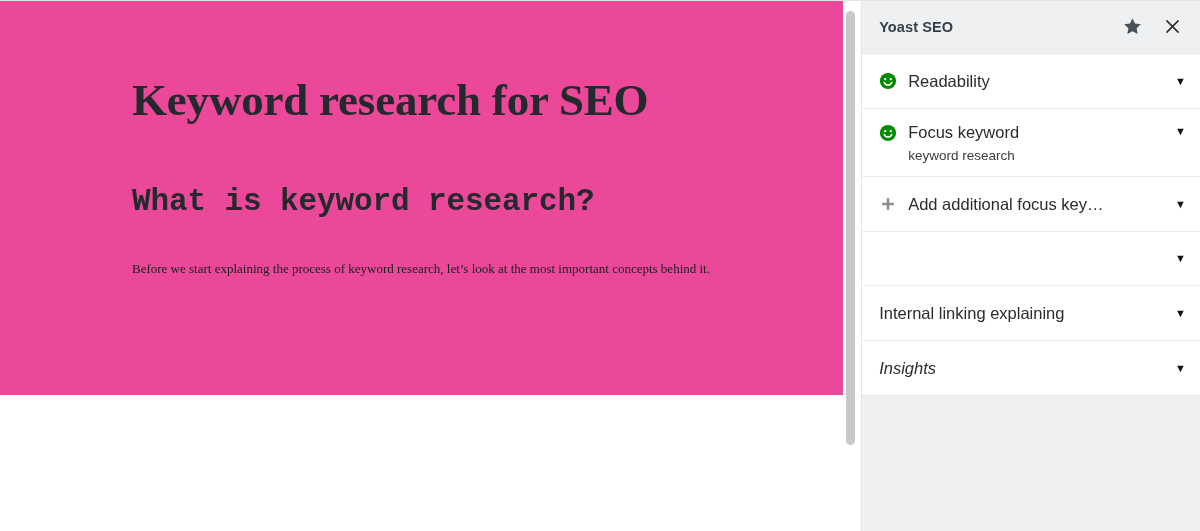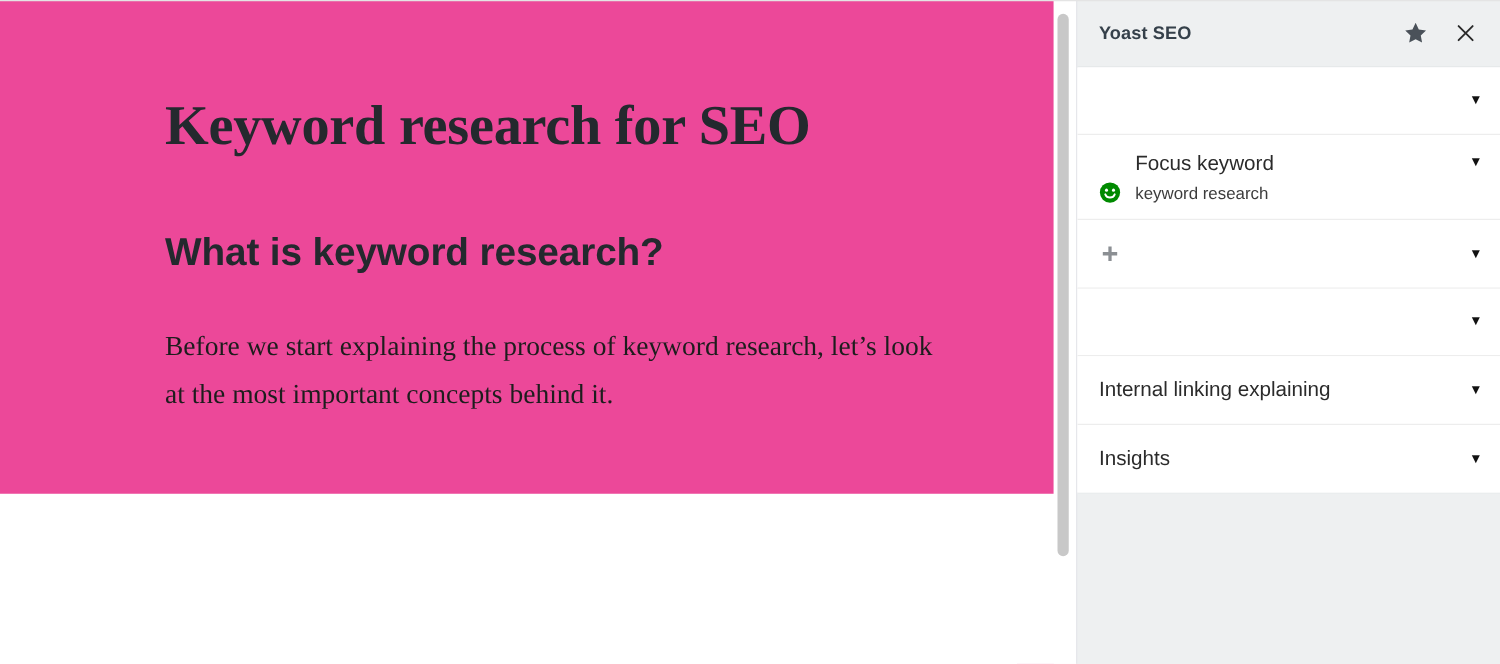--- a/index.html
+++ b/index.html
@@ -54,32 +54,32 @@
     font-family: "Liberation Serif", "DejaVu Serif", serif;
     font-size: 45px;
     font-weight: bold;
     line-height: 1.18;
     color: #24292e;
     margin: 0;
     letter-spacing: -0.2px;
   }
 
   .doc-subtitle {
-    font-family: Liberation Sans, sans-serif;
+    font-family: Liberation Mono, monospace;
     font-size: 31px;
     font-weight: bold;
     line-height: 1.2;
     color: #24292e;
     margin: 56px 0 0 0;
     letter-spacing: -0.1px;
   }
 
   .doc-para {
     font-family: "Liberation Serif", "DejaVu Serif", serif;
-    font-size: 22px;
+    font-size: 13px;
     line-height: 1.72;
     color: #1d1d1d;
     margin: 38px 0 0 0;
     max-width: 625px;
   }
   .doc-para.tight { margin-top: 31px; }
 
   .doc-para em {
     font-style: italic;
   }
@@ -154,31 +154,31 @@
     position: relative;
     display: flex;
     align-items: flex-start;
     min-height: 54px;
     padding: 0 14px 0 17px;
     box-sizing: border-box;
     background: #ffffff;
     border-bottom: 1px solid #ededed;
     cursor: pointer;
   }
-  .panel-row:last-child { border-bottom: none; }
+  .panel-row:last-child { border-bottom: none; font-style: italic; }
 
   .panel-row-inner {
     display: flex;
     align-items: center;
     flex: 1 1 auto;
     min-height: 54px;
     padding: 0;
   }
   .panel-row.two-line .panel-row-inner {
-    align-items: flex-end;
+    align-items: flex-start;
     padding-top: 13px;
     padding-bottom: 12px;
     min-height: 0;
   }
   .panel-row.two-line { min-height: 65px; align-items: center; }
 
   .bullet {
     flex: 0 0 auto;
     width: 18px;
     height: 18px;
@@ -272,48 +272,64 @@
           <svg width="17" height="17" viewBox="0 0 20 20" aria-hidden="true">
             <path d="M3.4 3.4 L16.6 16.6 M16.6 3.4 L3.4 16.6" stroke="#2c2c2c" stroke-width="1.8" stroke-linecap="round"></path>
           </svg>
         </div>
       </div>
     </div>
 
     <div class="panel-list">
 
       <div class="panel-row">
-        <span class="chevron">▼</span>
-      </div>
-
-      <div class="panel-row two-line">
         <div class="panel-row-inner">
           <span class="bullet">
             <svg width="18" height="18" viewBox="0 0 20 20" aria-hidden="true">
               <circle cx="10" cy="10" r="9" fill="#008a00"></circle>
               <circle cx="6.9" cy="7.9" r="1.35" fill="#ffffff"></circle>
               <circle cx="13.1" cy="7.9" r="1.35" fill="#ffffff"></circle>
               <path d="M5.8 11.6 a4.5 4.5 0 0 0 8.4 0" fill="none" stroke="#ffffff" stroke-width="1.7" stroke-linecap="round"></path>
             </svg>
           </span>
           <span class="labels">
+            <span class="panel-label">Readability</span>
+          </span>
+        </div>
+        <span class="chevron">▼</span>
+      </div>
+
+      <div class="panel-row two-line">
+        <div class="panel-row-inner">
+          <span class="bullet">
+            <svg width="18" height="18" viewBox="0 0 20 20" aria-hidden="true">
+              <circle cx="10" cy="10" r="9" fill="#008a00"></circle>
+              <circle cx="6.9" cy="7.9" r="1.35" fill="#ffffff"></circle>
+              <circle cx="13.1" cy="7.9" r="1.35" fill="#ffffff"></circle>
+              <path d="M5.8 11.6 a4.5 4.5 0 0 0 8.4 0" fill="none" stroke="#ffffff" stroke-width="1.7" stroke-linecap="round"></path>
+            </svg>
+          </span>
+          <span class="labels">
             <span class="panel-label">Focus keyword</span>
             <span class="panel-sublabel">keyword research</span>
           </span>
         </div>
         <span class="chevron">▼</span>
       </div>
 
       <div class="panel-row">
         <div class="panel-row-inner">
           <span class="bullet spacer-plus">
             <svg width="18" height="18" viewBox="0 0 20 20" aria-hidden="true">
               <path d="M10 3.6 V16.4 M3.6 10 H16.4" stroke="#8b8f93" stroke-width="2.9" stroke-linecap="butt"></path>
             </svg>
           </span>
+          <span class="labels">
+            <span class="panel-label">Add additional focus key…</span>
+          </span>
         </div>
         <span class="chevron">▼</span>
       </div>
 
       <div class="panel-row">
         <span class="chevron">▼</span>
       </div>
 
       <div class="panel-row">
         <div class="panel-row-inner">

